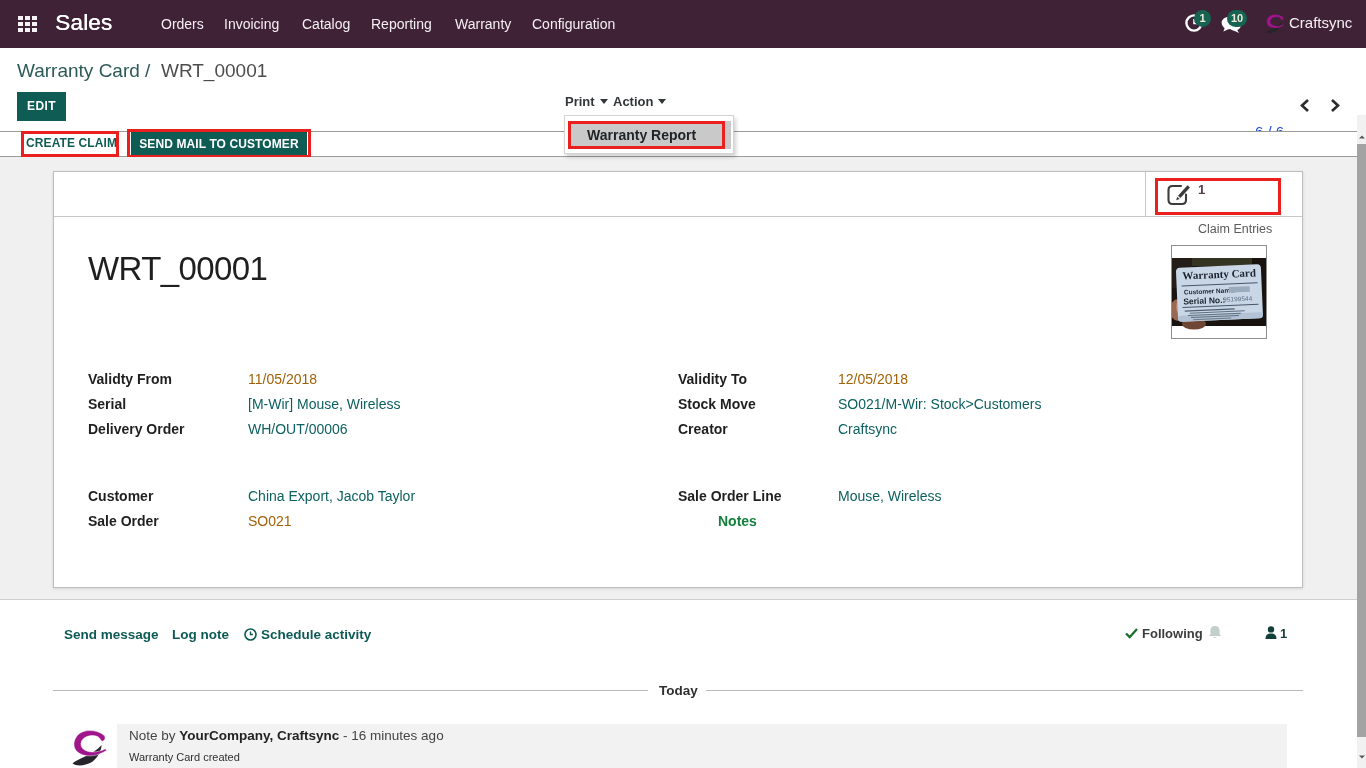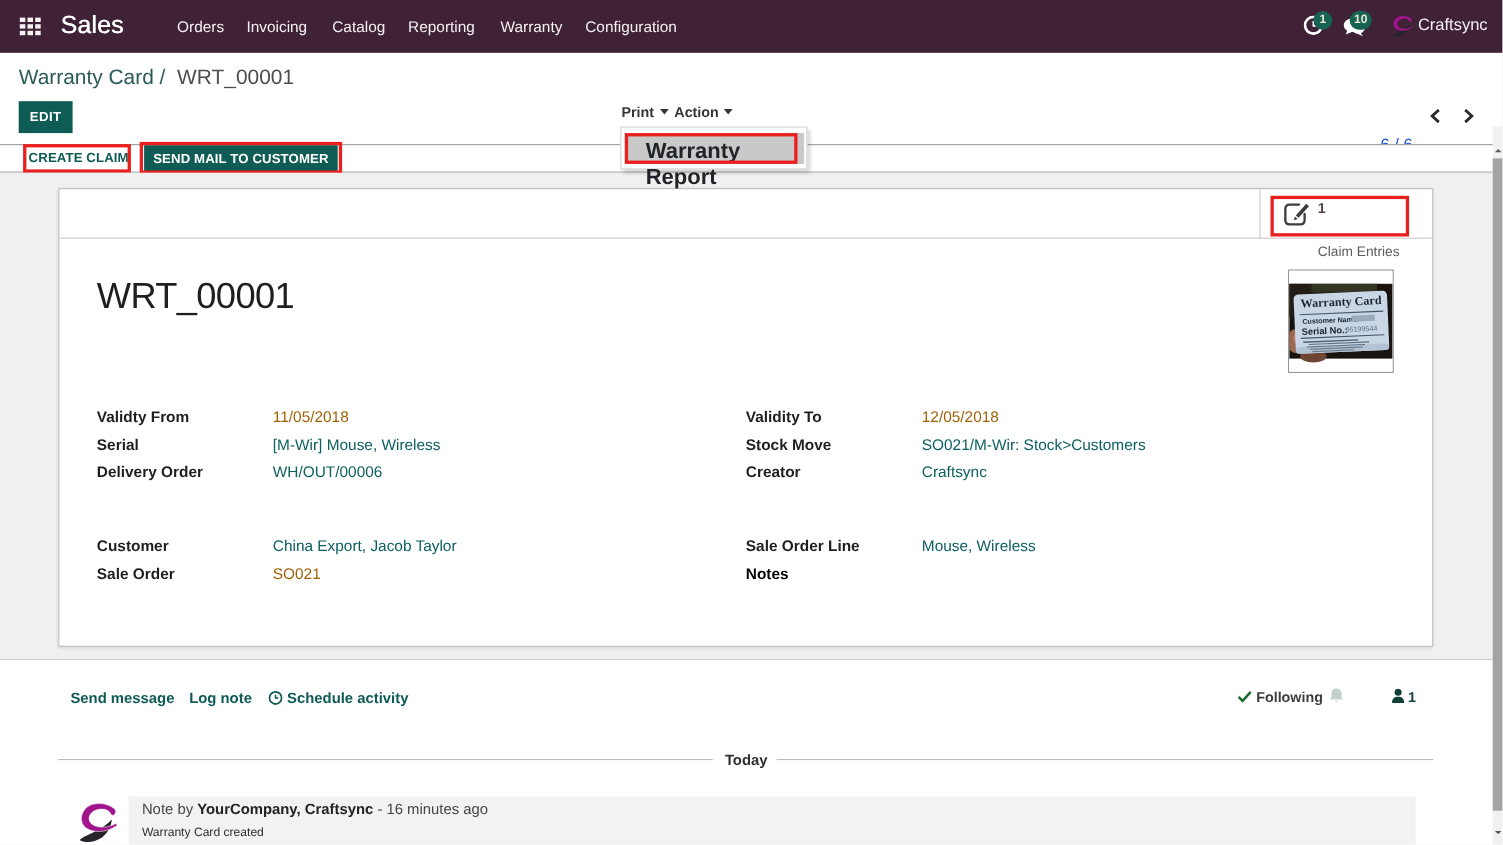--- a/index.html
+++ b/index.html
@@ -34,40 +34,40 @@
 .btnbar { position:absolute; left:0; top:131px; width:1357px; height:26px; background:#fff;
   border-top:1px solid #9b9b9b; border-bottom:1px solid #9b9b9b; }
 .redbox { position:absolute; border:3px solid #e9201d; }
 .btn-white { position:absolute; background:#fff; color:#0f5c54; font-size:12px; font-weight:700; letter-spacing:0.1px; }
 .btn-teal { position:absolute; background:#0f5c54; color:#fff; font-size:12px; font-weight:700; letter-spacing:0.1px; }
 
 
 .dropdown { position:absolute; left:564px; top:115px; width:170px; height:39px; background:#fff;
   border:1px solid #d4d4d4; box-shadow:2px 3px 4px rgba(0,0,0,0.18); z-index:30; }
 .dropdown .item { position:absolute; left:3px; top:5px; width:163px; height:28px; background:#c9c9c9; }
-.dropdown .item-label { position:absolute; left:22px; top:11px; font-size:20px; font-weight:600; color:#1f2327; z-index:2; }
+.dropdown .item-label { position:absolute; left:22px; top:11px; font-size:14px; font-weight:600; color:#1f2327; z-index:2; }
 .dropdown .redbox { left:3px; top:5px; width:157px; height:28px; z-index:3; }
 
 
 .content { position:absolute; left:0; top:157px; width:1357px; height:443px; background:#f0f0f0; border-bottom:1px solid #cfcfcf; }
 .sheet { position:absolute; left:53px; top:14px; width:1250px; height:417px; background:#fff;
   border:1px solid #bdbdbd; box-shadow:0 1px 3px rgba(0,0,0,0.12); }
 .sheet-head { position:absolute; left:0; top:0; width:100%; height:45px; border-bottom:1px solid #c9c9c9; }
 .statbtn { position:absolute; right:0; top:0; width:157px; height:45px; border-left:1px solid #c9c9c9; }
 .stat-num { position:absolute; left:52px; top:10px; font-size:13px; font-weight:700; color:#56404f; }
 .stat-lab { position:absolute; left:52px; top:26px; font-size:12.5px; color:#5b5b5b;margin-top:24px; }
 
 .title { position:absolute; left:34px; top:78px; font-size:33px; color:#1f1f1f; letter-spacing:-0.6px; }
 .thumb { position:absolute; right:35px; top:73px; width:96px; height:94px; border:1px solid #8e8e8e; background:#fff; }
 
 .frow { position:absolute; font-size:14px; }
 .flabel { font-weight:700; color:#1f1f1f; }
 .fval { color:#a16207; }
 .flink { color:#0e6060; }
-.fnotes { font-weight:700; color:#000000; }
+.fnotes { font-weight:700; color:#15803d;margin-left:40px; }
 
 
 .chatter-btn { position:absolute; top:627px; font-size:13.5px; font-weight:700; color:#0e5a55; }
 .follow { position:absolute; top:626px; font-size:13px; font-weight:700; color:#3c3c3c; }
 .today-line { position:absolute; top:690px; height:1px; background:#bbb; }
 .today-text { position:absolute; top:683px; left:659px; font-size:13.5px; font-weight:700; color:#303030; }
 .msg-bg { position:absolute; left:117px; top:724px; width:1170px; height:44px; background:#f2f2f2; }
 .msg-head { position:absolute; left:129px; top:728px; font-size:13.5px; color:#454545; }
 .msg-head b { color:#232323; }
 .msg-head .ago { color:#454545; }

